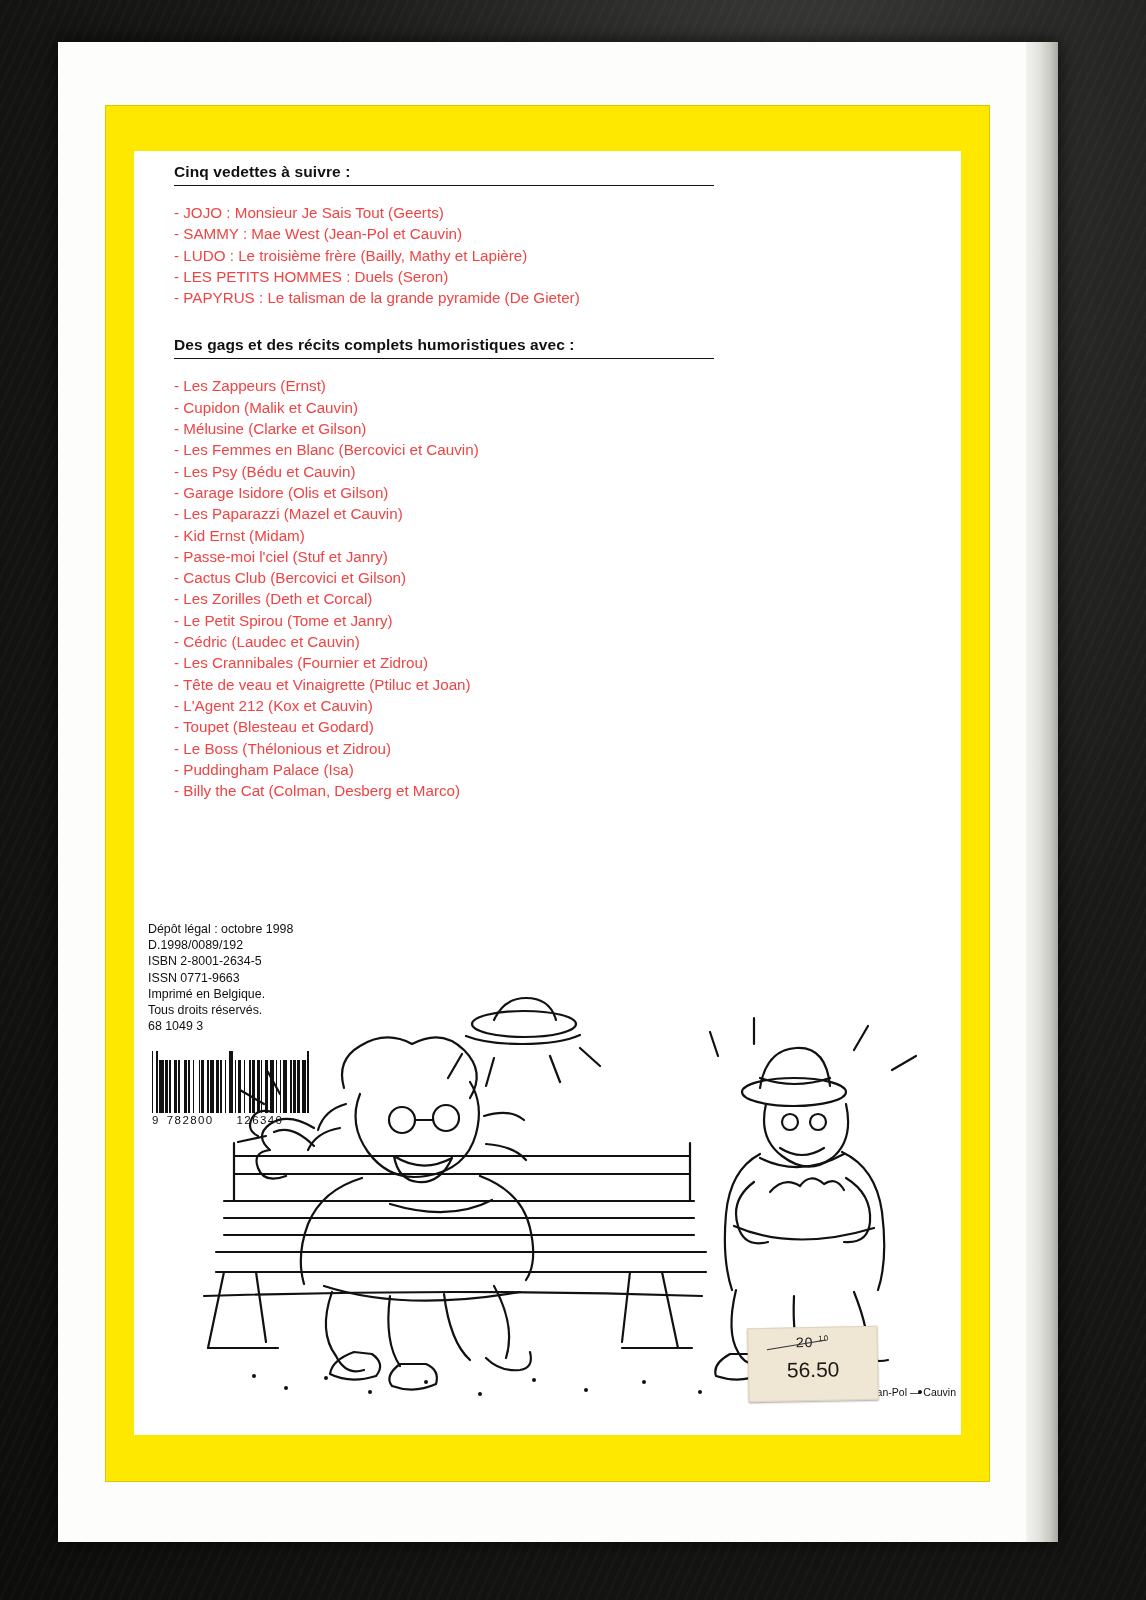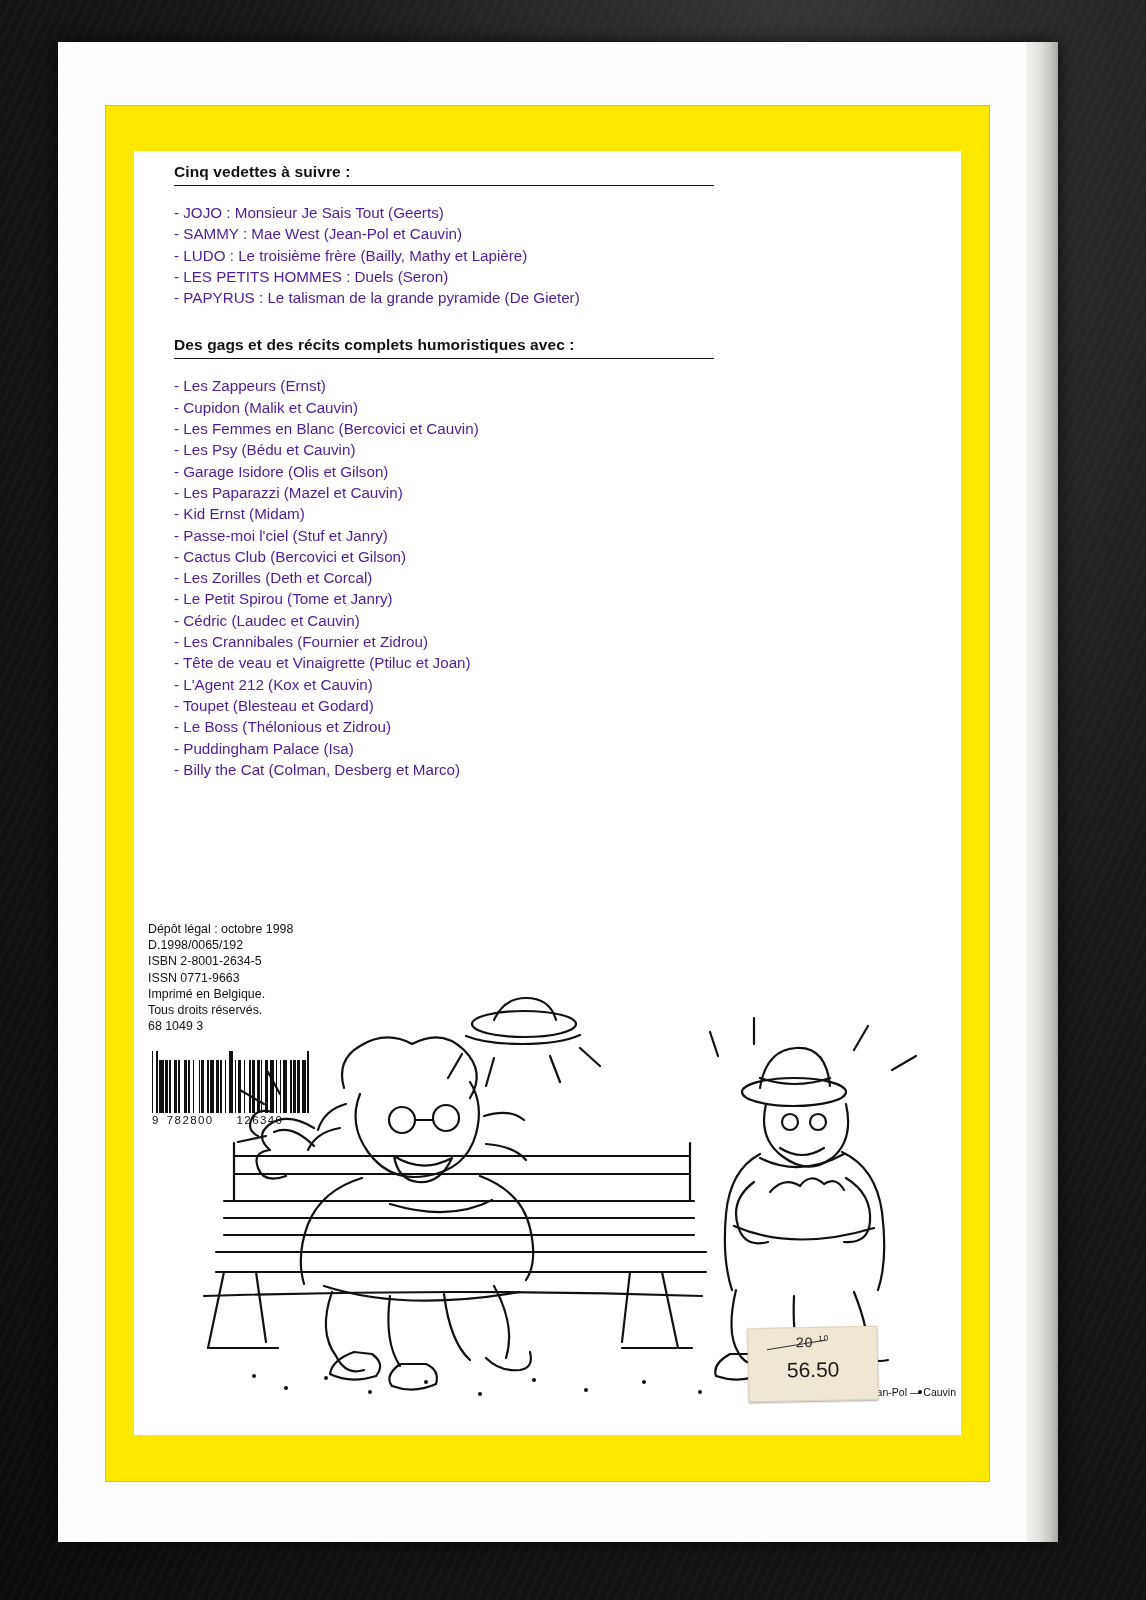--- a/index.html
+++ b/index.html
@@ -91,21 +91,21 @@
     margin-top: 28px;
     width: 540px;
   }
   ul.list {
     list-style: none;
     margin: 0;
     padding: 0;
   }
   ul.list li {
     font-size: 15.2px;
-    color: #4c1d95;
+    color: #ef4444;
     line-height: 21.3px;
     white-space: nowrap;
   }
 
   
   .colophon {
     position: absolute;
     left: 14px;
     top: 770px;
     font-size: 12.4px;
@@ -215,20 +215,21 @@
           <li>- SAMMY : Mae West (Jean-Pol et Cauvin)</li>
           <li>- LUDO : Le troisième frère (Bailly, Mathy et Lapière)</li>
           <li>- LES PETITS HOMMES : Duels (Seron)</li>
           <li>- PAPYRUS : Le talisman de la grande pyramide (De Gieter)</li>
         </ul>
 
         <h2 class="section-title second">Des gags et des récits complets humoristiques avec :</h2>
         <ul class="list">
           <li>- Les Zappeurs (Ernst)</li>
           <li>- Cupidon (Malik et Cauvin)</li>
+          <li>- Mélusine (Clarke et Gilson)</li>
           <li>- Les Femmes en Blanc (Bercovici et Cauvin)</li>
           <li>- Les Psy (Bédu et Cauvin)</li>
           <li>- Garage Isidore (Olis et Gilson)</li>
           <li>- Les Paparazzi (Mazel et Cauvin)</li>
           <li>- Kid Ernst (Midam)</li>
           <li>- Passe-moi l'ciel (Stuf et Janry)</li>
           <li>- Cactus Club (Bercovici et Gilson)</li>
           <li>- Les Zorilles (Deth et Corcal)</li>
           <li>- Le Petit Spirou (Tome et Janry)</li>
           <li>- Cédric (Laudec et Cauvin)</li>
@@ -236,21 +237,21 @@
           <li>- Tête de veau et Vinaigrette (Ptiluc et Joan)</li>
           <li>- L'Agent 212 (Kox et Cauvin)</li>
           <li>- Toupet (Blesteau et Godard)</li>
           <li>- Le Boss (Thélonious et Zidrou)</li>
           <li>- Puddingham Palace (Isa)</li>
           <li>- Billy the Cat (Colman, Desberg et Marco)</li>
         </ul>
 
         <div class="colophon">
           <div>Dépôt légal : octobre 1998</div>
-          <div>D.1998/0065/192</div>
+          <div>D.1998/0089/192</div>
           <div>ISBN  2-8001-2634-5</div>
           <div>ISSN 0771-9663</div>
           <div>Imprimé en Belgique.</div>
           <div>Tous droits réservés.</div>
           <div>68 1049 3</div>
         </div>
 
         <div class="barcode-wrap">
           <div class="barcode" id="barcode-bars">
               <i style="width: 1.55px;"></i>

